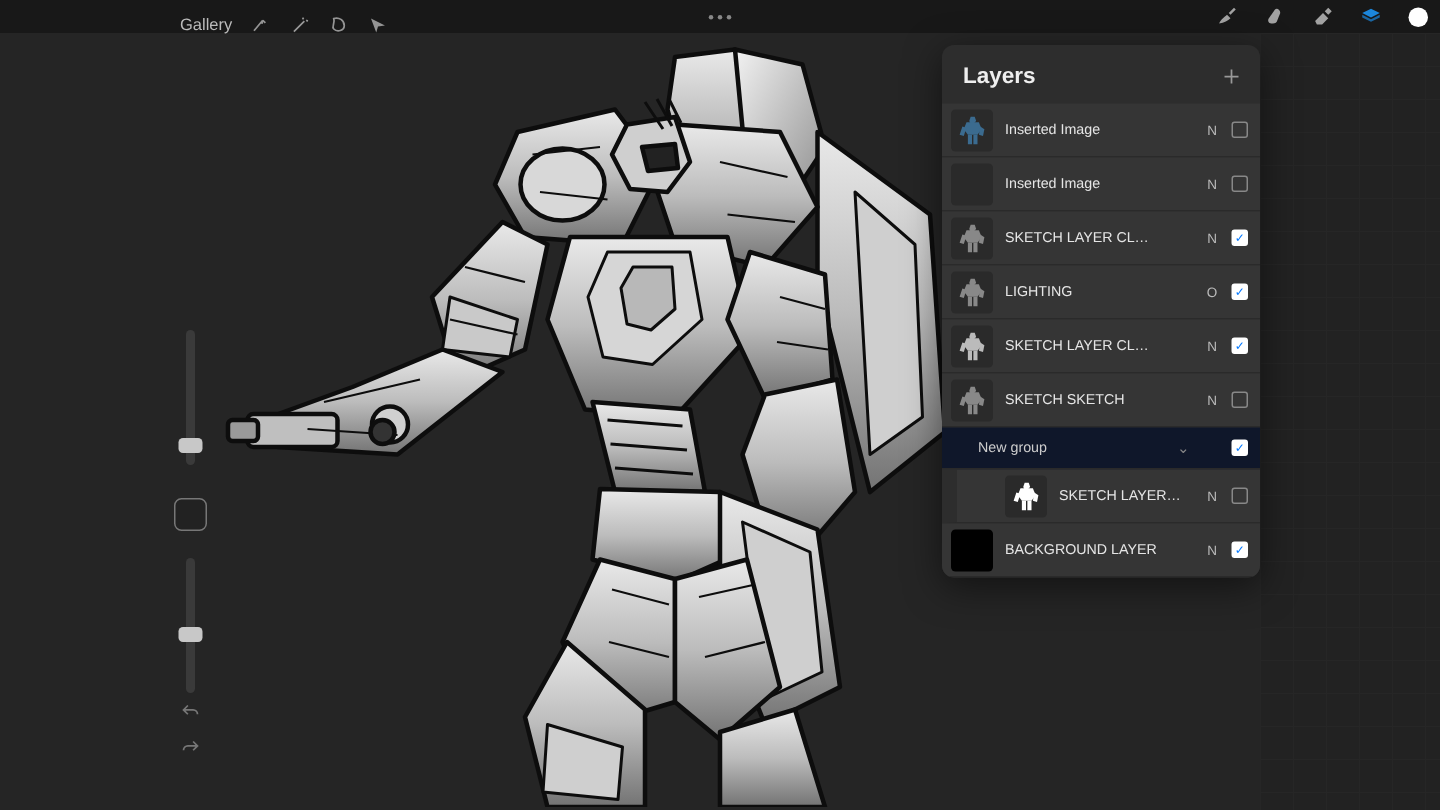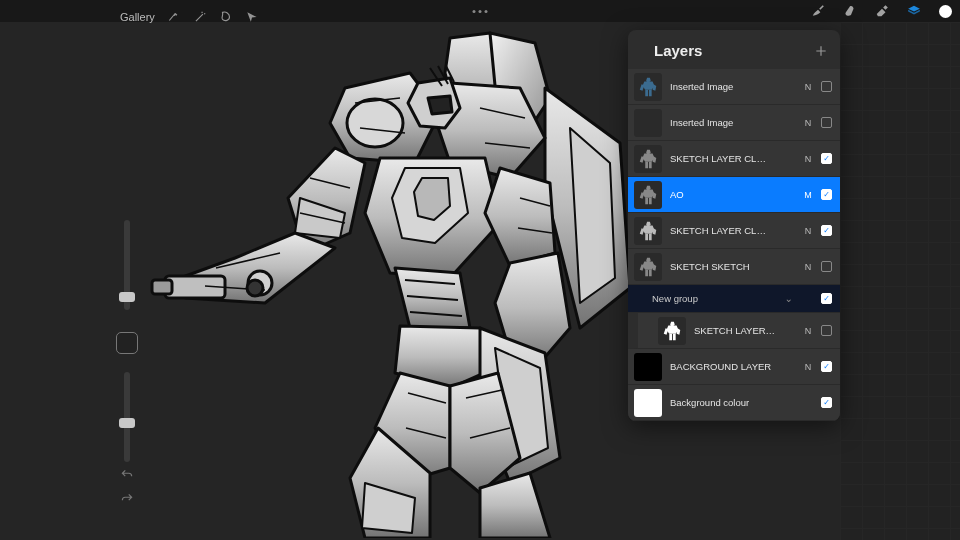--- a/index.html
+++ b/index.html
@@ -26,41 +26,41 @@
   .undo-stack { position: absolute; left: 120px; bottom: 34px; display: flex; flex-direction: column; gap: 10px; }
   .undo-btn { width: 14px; height: 14px; color: #777; }
 
   
   .canvas-area { position: absolute; left: 150px; top: 28px; width: 540px; height: 510px; }
   .mech { position: absolute; inset: 0; }
   .mech svg { width: 100%; height: 100%; }
 
   
   .panel { position: absolute; right: 120px; top: 30px; width: 212px; background: #2d2d2d; border-radius: 8px; box-shadow: 0 6px 24px rgba(0,0,0,.5); overflow: hidden; font-size: 10px; }
-  .panel-head { display: flex; align-items: center; justify-content: space-between; padding: 12px 12px 10px 14px; margin-left: 12px; }
+  .panel-head { display: flex; align-items: center; justify-content: space-between; padding: 12px 12px 10px 14px; }
   .panel-title { font-size: 15px; font-weight: 600; color: #eee; }
   .panel-add { width: 14px; height: 14px; color: #999; }
   .layer-list { display: flex; flex-direction: column; }
   .layer { display: flex; align-items: center; height: 36px; padding: 0 8px 0 6px; gap: 8px; background: #353535; border-bottom: 1px solid #2a2a2a; position: relative; }
   .layer.selected { background: #0a7cff; }
   .layer .thumb { width: 28px; height: 28px; border-radius: 3px; background: #2a2a2a; flex-shrink: 0; display: flex; align-items: center; justify-content: center; }
   .layer .lname { flex: 1; white-space: nowrap; overflow: hidden; text-overflow: ellipsis; color: #e5e5e5; font-size: 9.5px; }
   .layer.selected .lname { color: #fff; }
   .layer .blend { width: 10px; text-align: center; color: #bbb; font-size: 9px; }
   .layer.selected .blend { color: #fff; }
   .layer .vis { width: 11px; height: 11px; border: 1px solid #888; border-radius: 2px; display: flex; align-items: center; justify-content: center; flex-shrink: 0; }
   .layer .vis.checked { background: #fff; border-color: #fff; }
   .layer .vis.checked::after { content: "✓"; color: #0a7cff; font-size: 8px; line-height: 1; }
   .layer.selected .vis.checked::after { color: #0a7cff; }
 
   .layer.group { background: #0f172a; height: 28px; }
   .layer.group .lname { padding-left: 18px; color: #ccc; }
   .layer.group .chev { color: #888; font-size: 10px; margin-right: 2px; }
 
-  .layer.child { padding-left: 20px; border-left: 10px solid #2d2d2d; }
+  .layer.child { padding-left: 32px; border-left: 10px solid #2d2d2d; }
   .layer.bgflat .thumb { background: #000; }
   .layer.bgcolor { height: 36px; background: #353535; }
   .layer.bgcolor .thumb { background: #fff; }
   .layer.bgcolor .blend, .layer.group .blend { visibility: hidden; }
 
   
   .thumb svg { width: 22px; height: 22px; }
 
   
   .edge-grid { position: absolute; right: 0; top: 0; width: 120px; height: 540px; background:
@@ -279,35 +279,35 @@
                 <path d="M18 9 L21 11 L20 16 L17 15 Z"></path>
     <path d="M9 15 L12 15 L12 22 L9 22 Z"></path>
                 <path d="M13 15 L16 15 L16 22 L13 22 Z"></path>
   </g>
             </svg>
           </div>
           <span class="lname">SKETCH LAYER CL…</span>
           <span class="blend">N</span>
           <span class="vis checked"></span>
         </div>
-        <div class="layer selected">
+        <div class="layer">
           <div class="thumb">
             <svg viewBox="0 0 24 24">
               <g fill="#888" stroke="#888" stroke-width="0">
     <path d="M11 2 L14 2 L15 5 L13 7 L11 7 L10 5 Z"></path>
     <path d="M8 6 L17 6 L19 11 L16 15 L9 15 L6 11 Z"></path>
     <path d="M5 9 L8 10 L6 16 L3 15 Z"></path>
                 <path d="M18 9 L21 11 L20 16 L17 15 Z"></path>
     <path d="M9 15 L12 15 L12 22 L9 22 Z"></path>
                 <path d="M13 15 L16 15 L16 22 L13 22 Z"></path>
   </g>
             </svg>
           </div>
-          <span class="lname">AO</span>
-          <span class="blend">M</span>
+          <span class="lname">LIGHTING</span>
+          <span class="blend">O</span>
           <span class="vis checked"></span>
         </div>
         <div class="layer">
           <div class="thumb">
             <svg viewBox="0 0 24 24">
               <g fill="#bbb" stroke="#bbb" stroke-width="0">
     <path d="M11 2 L14 2 L15 5 L13 7 L11 7 L10 5 Z"></path>
     <path d="M8 6 L17 6 L19 11 L16 15 L9 15 L6 11 Z"></path>
     <path d="M5 9 L8 10 L6 16 L3 15 Z"></path>
                 <path d="M18 9 L21 11 L20 16 L17 15 Z"></path>
@@ -359,22 +359,16 @@
           <span class="lname">SKETCH LAYER…</span>
           <span class="blend">N</span>
           <span class="vis "></span>
         </div>
         <div class="layer bgflat">
           <div class="thumb"></div>
           <span class="lname">BACKGROUND LAYER</span>
           <span class="blend">N</span>
           <span class="vis checked"></span>
         </div>
-        <div class="layer bgcolor">
-          <div class="thumb"></div>
-          <span class="lname">Background colour</span>
-          <span class="blend"></span>
-          <span class="vis checked"></span>
-        </div>
       </div>
   </div>
 
 </div>
 
 </body></html>

